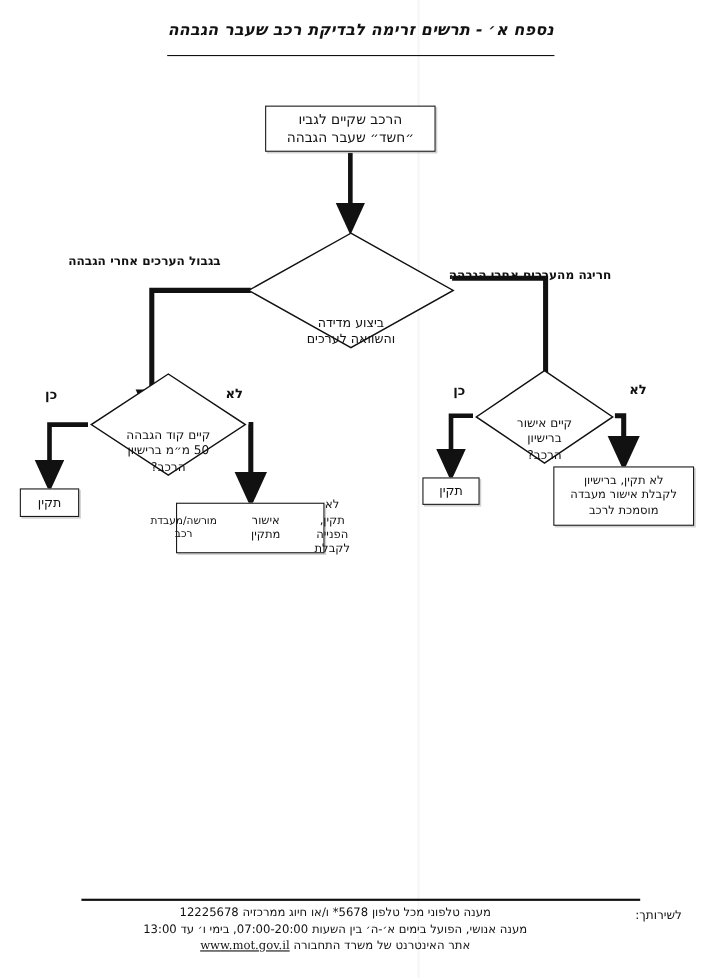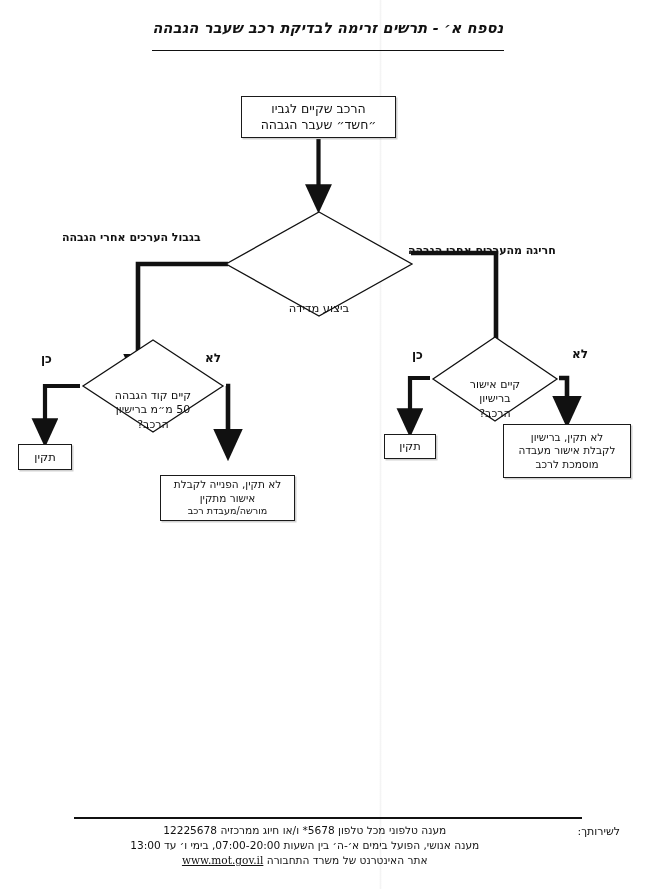--- a/index.html
+++ b/index.html
@@ -108,23 +108,24 @@
     left: 433px; top: 337px; width: 124px; height: 84px;
     font-size: 11px;
   }
 
   #node-ok-left {
     left: 18px; top: 444px; width: 54px; height: 26px;
     font-size: 11.5px;
   }
 
   #node-bad-left {
-    left: 160px; top: 475px; width: 135px; height: 46px;
+    left: 160px; top: 457px; width: 135px; height: 46px;
     font-size: 10.5px;
-    flex-direction: column;
+    flex-direction: row;
+    gap: 31px;
   }
 
   #node-ok-right {
     left: 384px; top: 434px; width: 52px; height: 25px;
     font-size: 11.5px;
   }
 
   #node-bad-right {
     left: 503px; top: 424px; width: 128px; height: 54px;
     font-size: 10.5px;
@@ -236,20 +237,21 @@
 <div class="node rect-box" id="node-start">
   <div>
     <div>הרכב שקיים לגביו</div>
     <div>״חשד״ שעבר הגבהה</div>
   </div>
 </div>
 
 <div class="node diamond-wrap" id="node-measure">
   <div class="diamond-text">
     <div>ביצוע מדידה</div>
+    <div>והשוואה לערכים</div>
   </div>
 </div>
 
 <div class="node diamond-wrap" id="node-q-left">
   <div class="diamond-text">
     <div>קיים קוד הגבהה</div>
     <div>50 מ״מ ברישיון</div>
     <div>הרכב?</div>
   </div>
 </div>

